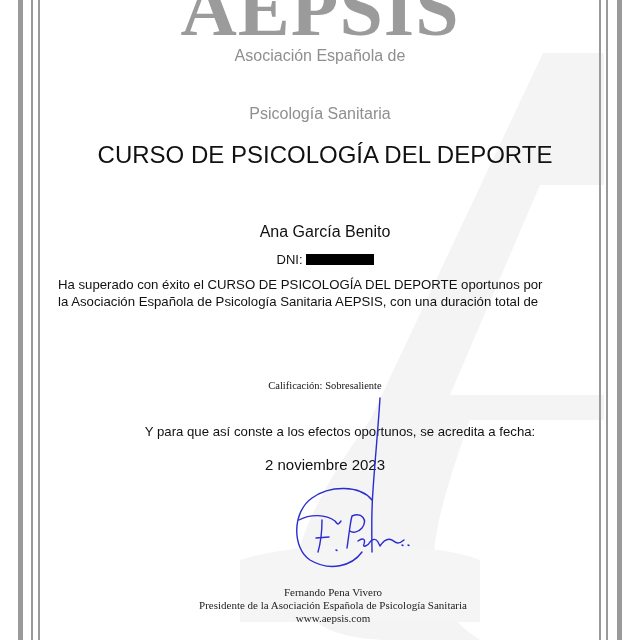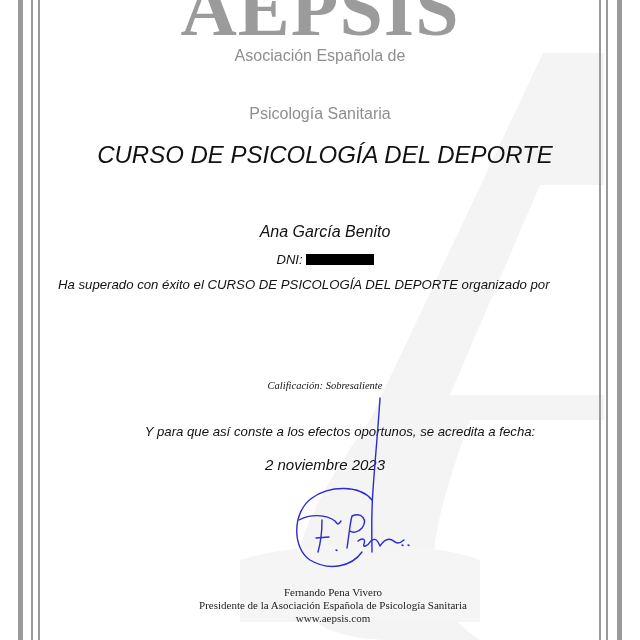--- a/index.html
+++ b/index.html
@@ -76,28 +76,29 @@
 <div class="border-line" style="left:599px;width:2px;"></div>
 <div class="border-line" style="left:606px;width:2px;"></div>
 <div class="border-line" style="left:617px;width:5px;"></div>
 
 <div class="layer" style="left:0;top:0;width:637px;height:100px;">
   <div class="logo-title">AEPSIS</div>
   <div class="logo-sub" style="top:45px;">Asociación Española de</div>
   <div class="logo-sub" style="top:67px;margin-top:36px;">Psicología Sanitaria</div>
 </div>
 
-<div class="layer" style="left:0;top:0;width:640px;height:640px;font-style:italic;">
+<div class="layer" style="left:0;top:0;width:640px;height:640px;">
   <div class="course-title">CURSO DE PSICOLOGÍA DEL DEPORTE</div>
   <div class="recipient">Ana García Benito</div>
   <div class="dni-row">
     <span>DNI:</span><span class="redact"></span>
   </div>
   <div class="body-text">
-    <div>Ha superado con éxito el CURSO DE PSICOLOGÍA DEL DEPORTE organizado por</div>
+    <div>Ha superado con éxito el CURSO DE PSICOLOGÍA DEL DEPORTE oportunos por</div>
+    <div>la Asociación Española de Psicología Sanitaria AEPSIS, con una duración total de</div>
   </div>
   <div class="grade">Calificación: Sobresaliente</div>
   <div class="attest">Y para que así conste a los efectos oportunos, se acredita a fecha:</div>
   <div class="date">2 noviembre 2023</div>
 </div>
 
 <svg class="signature" viewBox="0 0 640 640" xmlns="http://www.w3.org/2000/svg">
   <g fill="none" stroke="#2b2bd0" stroke-width="1.4" stroke-linecap="round" stroke-linejoin="round">
 
     <path d="M380 398 C378 430 375 460 373 490 C371 515 372 540 372 552"></path>

